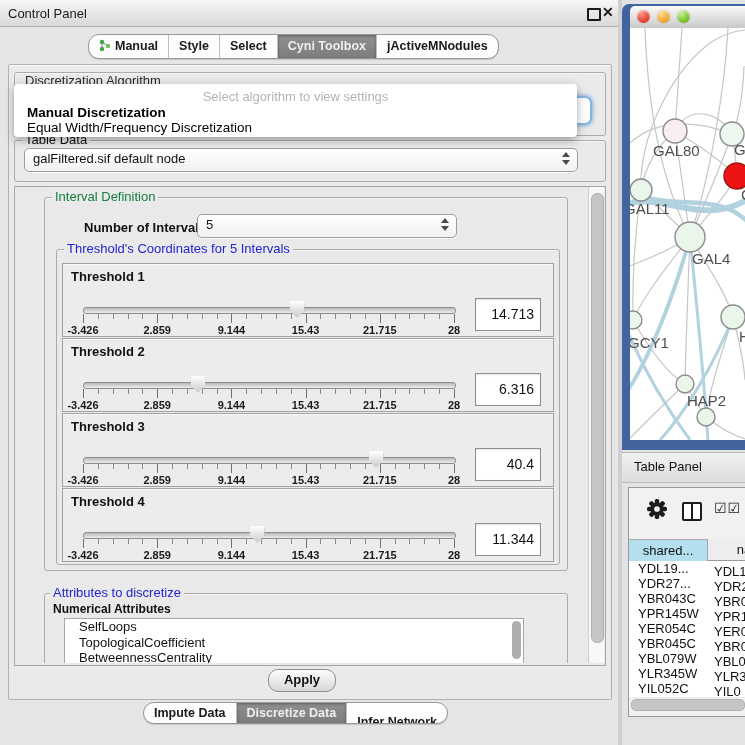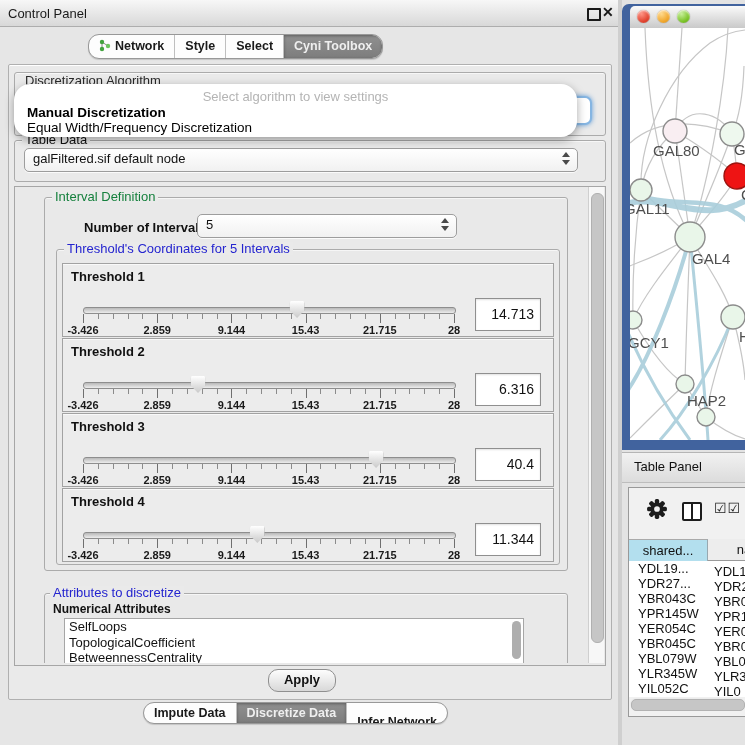--- a/index.html
+++ b/index.html
@@ -26,21 +26,21 @@
   #outer{left:8px;top:64px;width:602px;height:634px;border:1px solid #b0b0b0;border-radius:2px;
     background:#eaeaea;box-shadow:inset 0 1px 0 #fff;}
   .groupbox{border:1px solid #ababab;border-radius:3px;box-shadow:inset 0 1px 0 rgba(255,255,255,.6);}
   .grouptitle{font-size:13px;line-height:13px;background:#eaeaea;padding:0 3px;white-space:nowrap;}
   
   #disc-group{left:14px;top:72px;width:590px;height:62px;}
   #disc-title{left:22px;top:74px;color:#2a2a2a;}
   #algo-combo-ring{left:556px;top:96px;width:32px;height:25px;border:2px solid #85b5e2;border-radius:7px;
     background:#fff;box-shadow:0 0 5px #5f9bd6;}
   
-  #algo-popup{left:14px;top:84px;width:563px;height:53px;background:#fff;border-radius:16px;
+  #algo-popup{left:14px;top:84px;width:563px;height:53px;background:#fff;border-radius:4px;
     box-shadow:0 3px 10px rgba(0,0,0,.35);z-index:30;}
   #algo-prompt{left:0;top:5px;width:563px;text-align:center;font-size:13px;color:#b4b4b4;}
   .algo-item{left:5px;width:550px;font-size:13.5px;color:#000;padding-left:8px;}
   #algo-item-0{top:21px;font-weight:bold;}
   #algo-item-1{top:36px;}
   
   #td-group{left:14px;top:140px;width:590px;height:40px;}
   #td-title{left:22px;top:133px;z-index:2;}
   .combo{background:linear-gradient(#ffffff,#f1f1f1);border:1px solid #9d9d9d;border-radius:5px;
     font-size:13px;line-height:20px;padding-left:8px;box-shadow:0 1px 0 rgba(255,255,255,.8);}
@@ -80,21 +80,21 @@
   .tlbl span{position:absolute;transform:translateX(-50%);font-size:11px;font-weight:bold;color:#1a1a1a;white-space:nowrap;}
   .tlbl span:nth-child(1){left:0;} .tlbl span:nth-child(2){left:20%;} .tlbl span:nth-child(3){left:40%;}
   .tlbl span:nth-child(4){left:60%;} .tlbl span:nth-child(5){left:80%;} .tlbl span:nth-child(6){left:100%;}
   .vbox{position:absolute;left:404px;top:34px;width:58px;height:31px;background:#fff;border:1px solid #8f8f8f;
     font-size:14px;line-height:31px;text-align:right;padding-right:6px;box-shadow:inset 0 1px 2px rgba(0,0,0,.12);margin-left:8px;}
   
   #attr-group{left:29px;top:406px;width:522px;height:76px;}
   #attr-title{left:35px;top:399px;color:#2424cf;}
   #attr-label{left:38px;top:415px;font-size:12px;font-weight:bold;}
   #attr-list{left:49px;top:431px;width:458px;height:46px;background:#fff;border:1px solid #a6a6a6;overflow:hidden;}
-  .attr-item{font-size:13px;line-height:15.5px;padding-left:4px;white-space:nowrap;}
+  .attr-item{font-size:13px;line-height:15.5px;padding-left:14px;white-space:nowrap;}
   #attr-vscroll{position:absolute;right:2px;top:2px;width:9px;height:38px;border-radius:5px;background:#aeaeae;}
   #apply-btn{left:268px;top:669px;width:66px;height:21px;border:1px solid #8f8f8f;border-radius:10px;
     background:linear-gradient(#fdfdfd,#d8d8d8);font-size:13px;text-align:center;line-height:20px;font-weight:bold;}
   
   #seam{left:618px;top:0;width:4px;height:745px;background:#cfcfcf;}
   #rightbg{left:622px;top:0;width:123px;height:745px;background:#e3e3e3;}
   #netwin{left:622px;top:4px;width:123px;height:446px;background:#41639e;border-top-left-radius:7px;}
   #netwin-titlebar{left:630px;top:6px;width:115px;height:22px;background:linear-gradient(#fafafa,#c9c9c9);
     border-top-left-radius:5px;border-bottom:1px solid #9a9a9a;}
   .light{position:absolute;top:4px;width:13px;height:13px;border-radius:50%;box-shadow:inset 0 1px 2px rgba(255,255,255,.8),0 0 1px rgba(0,0,0,.5);}
@@ -136,25 +136,26 @@
     <div class="abs pill" id="top-tabs">
       <div class="seg">
         <span id="net-icon">
           <svg width="12" height="13" viewBox="0 0 12 13">
               <line x1="3" y1="3" x2="3" y2="10" stroke="#8a8a8a" stroke-width="1"></line>
               <line x1="3" y1="3" x2="9" y2="7" stroke="#8a8a8a" stroke-width="1"></line>
               <circle cx="3" cy="3" r="2.2" fill="#43a33f"></circle>
               <circle cx="3" cy="10" r="2.2" fill="#43a33f"></circle>
               <circle cx="9" cy="7" r="2.2" fill="#6dc45f"></circle>
             </svg>
-        </span><span>Network</span>
+        </span><span>Manual</span>
       </div>
       <div class="seg">Style</div>
       <div class="seg">Select</div>
       <div class="seg sel">Cyni Toolbox</div>
+      <div class="seg">jActiveMNodules</div>
     </div>
 
     <div class="abs" id="outer"></div>
 
     <div class="abs groupbox" id="disc-group"></div>
     <div class="abs grouptitle" id="disc-title">Discretization Algorithm</div>
     <div class="abs" id="algo-combo-ring"></div>
 
     <div class="abs groupbox" id="td-group"></div>
     <div class="abs grouptitle" id="td-title">Table Data</div>

